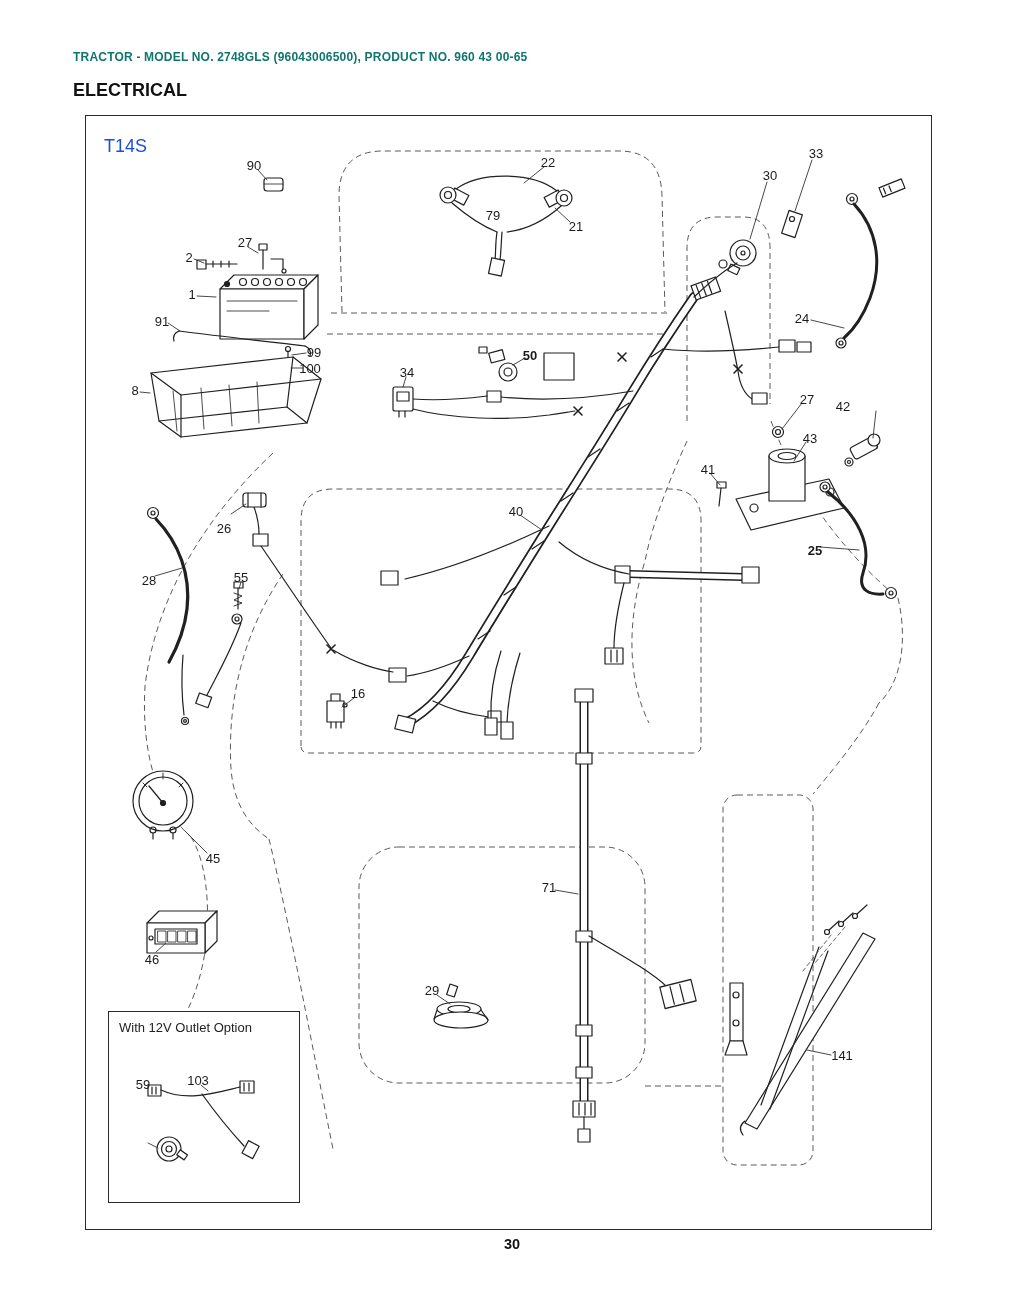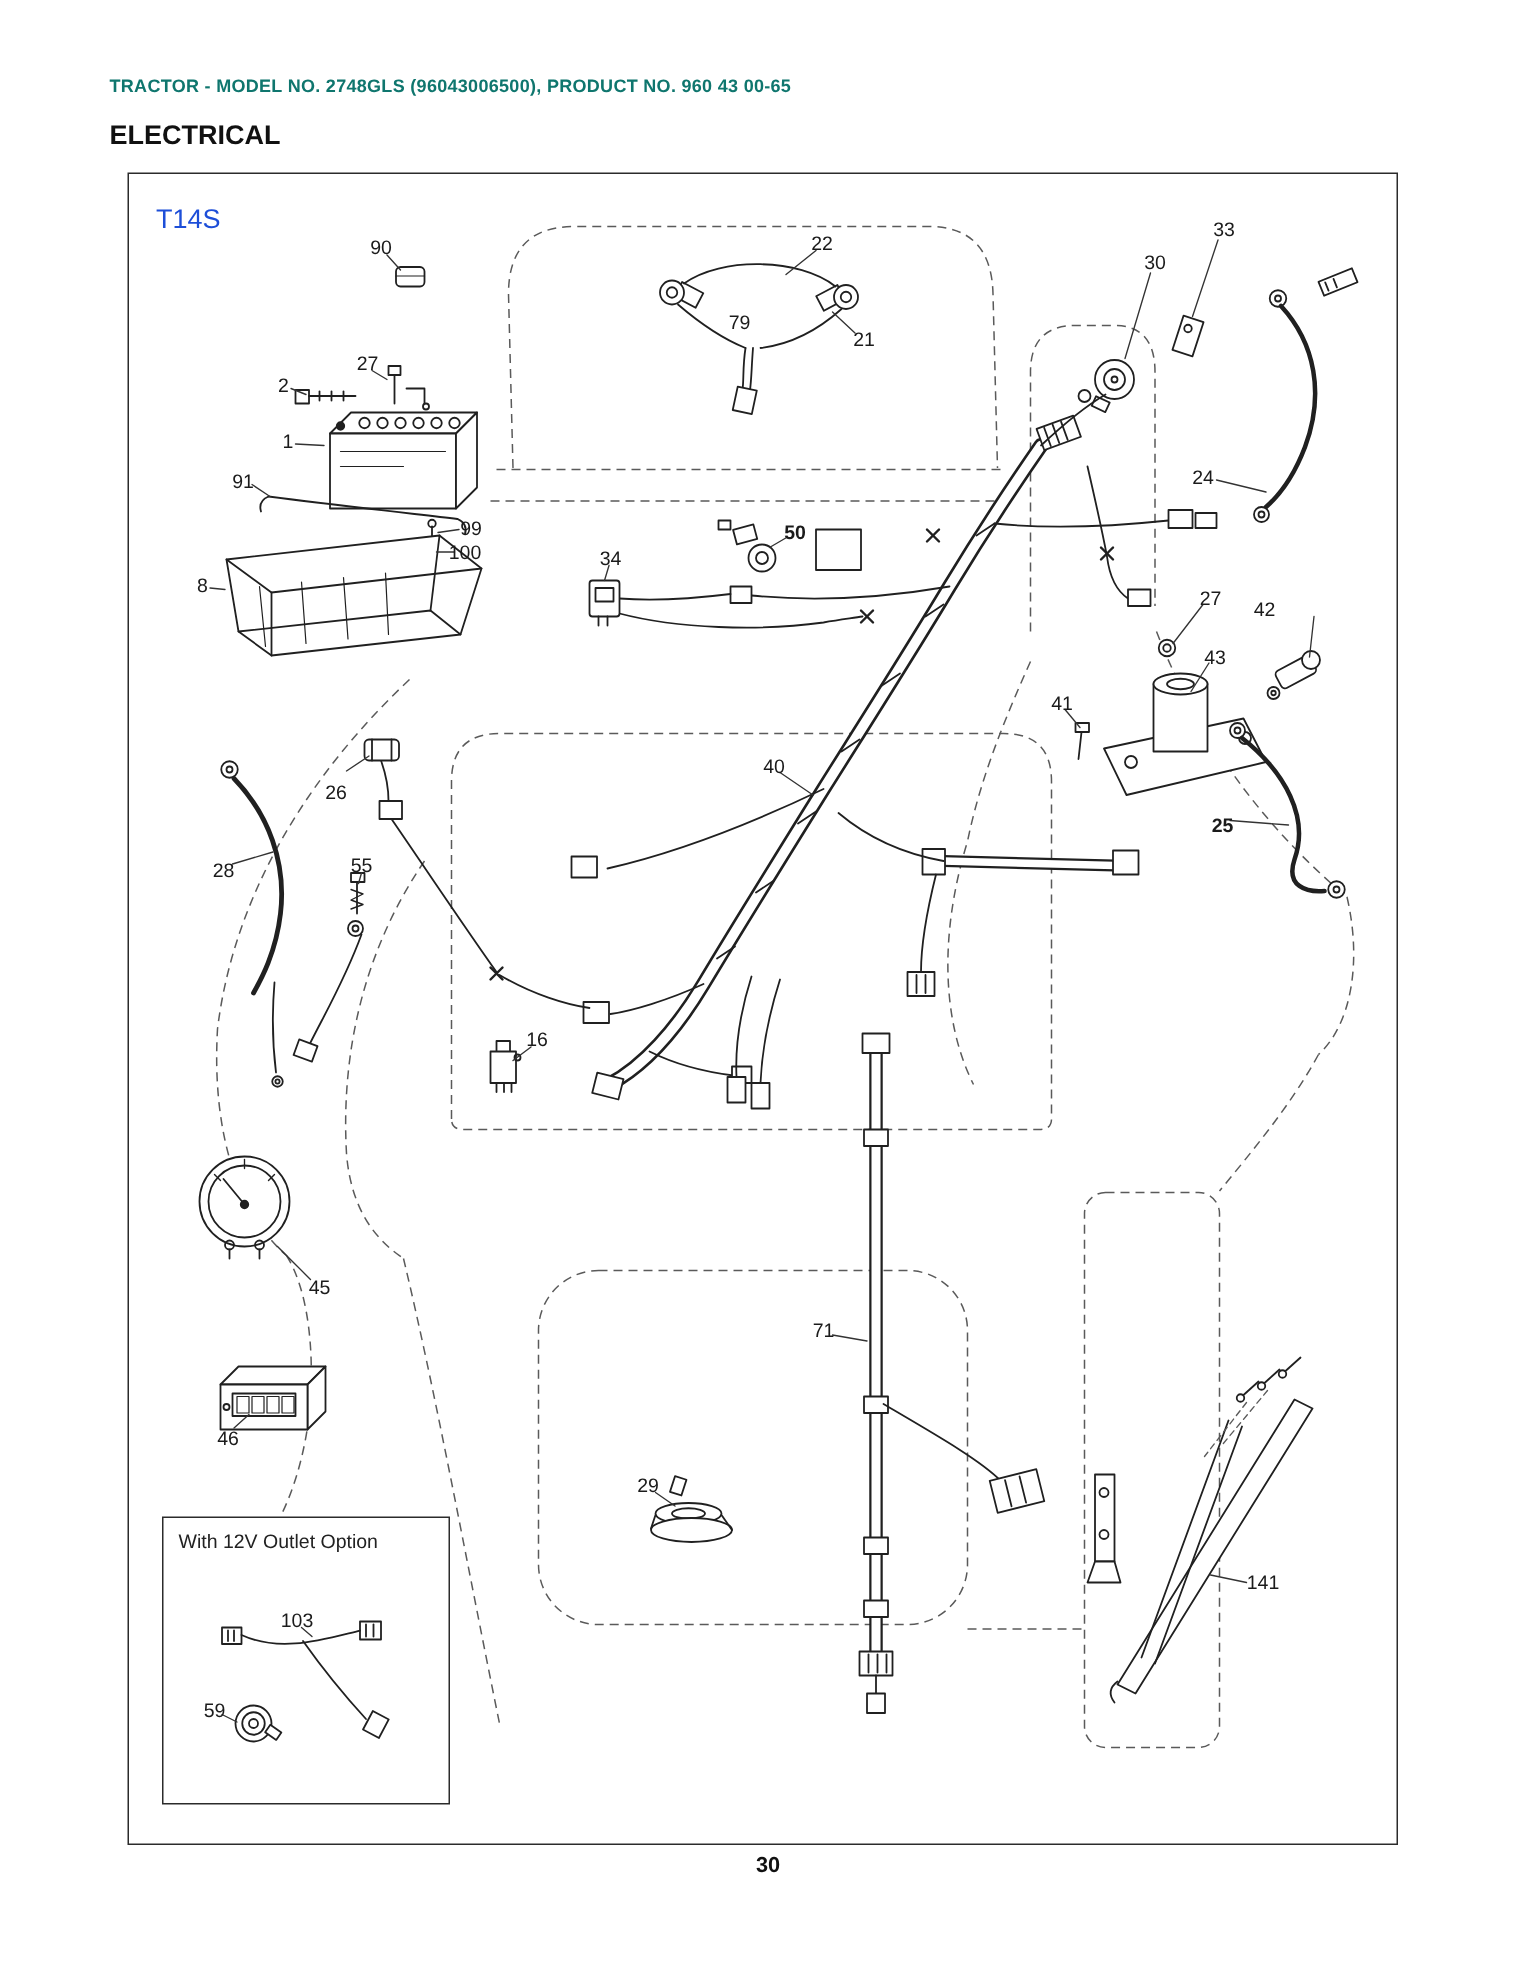--- a/index.html
+++ b/index.html
@@ -478,20 +478,20 @@
         <div class="callout" style="left: 729px; top: 434px; font-weight: bold;">25</div>
         <div class="callout" style="left: 63px; top: 464px;">28</div>
         <div class="callout" style="left: 155px; top: 461px;">55</div>
         <div class="callout" style="left: 272px; top: 577px;">16</div>
         <div class="callout" style="left: 127px; top: 742px;">45</div>
         <div class="callout" style="left: 463px; top: 771px;">71</div>
         <div class="callout" style="left: 66px; top: 843px;">46</div>
         <div class="callout" style="left: 346px; top: 874px;">29</div>
         <div class="callout" style="left: 756px; top: 939px;">141</div>
         <div class="callout" style="left: 112px; top: 964px;">103</div>
-        <div class="callout" style="left: 57px; top: 1024px;">59</div>
+        <div class="callout" style="left: 57px; top: 968px;">59</div>
       </div>
   </div>
 
   <footer>
     <span>30</span>
   </footer>
 </div>
 
 </body></html>

